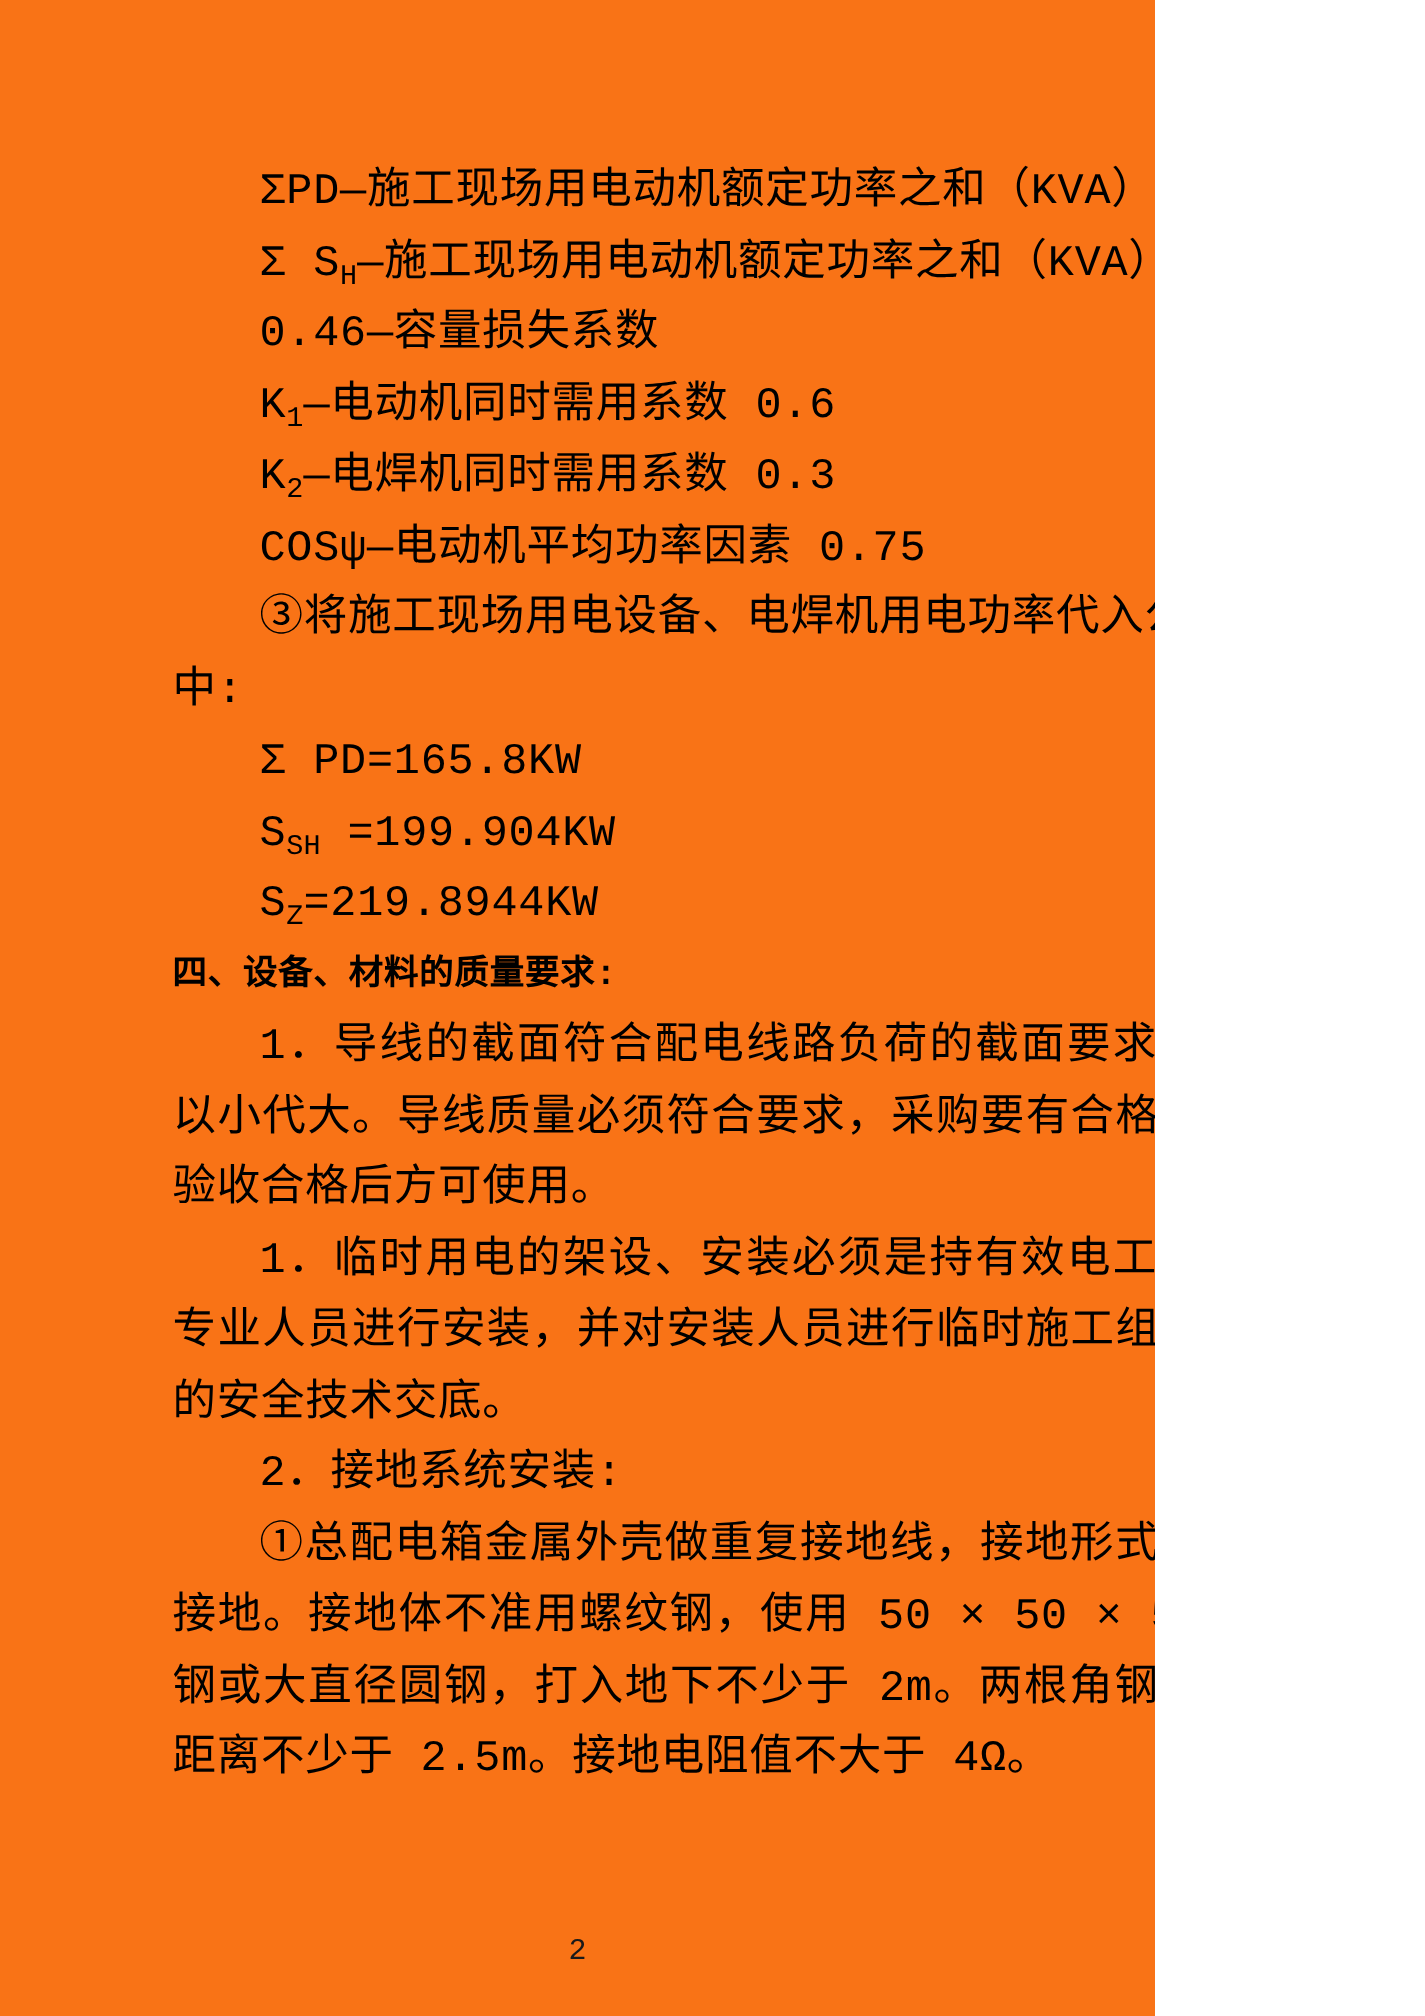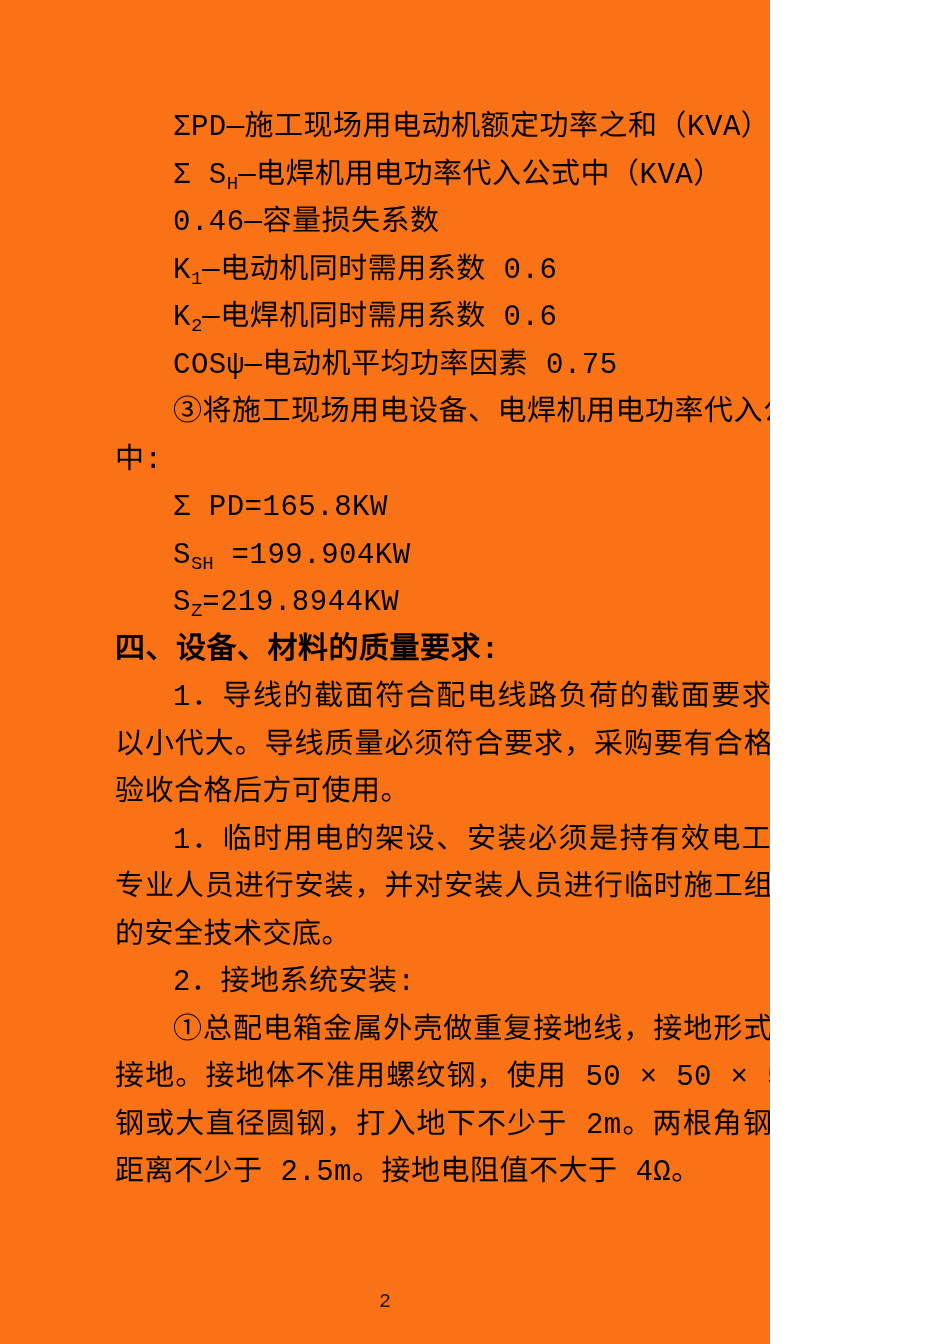--- a/index.html
+++ b/index.html
@@ -35,21 +35,21 @@
   }
   .para.body {
     text-indent: 2em;
     text-align: justify;
     text-justify: inter-character;
   }
   .para.heading {
     text-indent: 0;
     font-weight: 700;
     text-align: left;
-    font-size: 30px;
+    font-size: 23px;
   }
   .para sub {
     font-size: 19px;
     line-height: 0;
     vertical-align: -6px;
     letter-spacing: 0;
   }
   .footer {
     position: absolute;
     left: 0;
@@ -61,24 +61,24 @@
     font-size: 20px;
     color: #1a1a1a;
   }
 </style>
 </head>
 <body>
 
 <div class="page">
   <div class="doc-body" id="doc-body">
       <p class="para formula"><span>ΣPD—施工现场用电动机额定功率之和（KVA）</span></p>
-      <p class="para formula"><span>Σ S</span><sub>H</sub><span>—电焊机用电功率代入公式中（KVA）</span></p>
+      <p class="para formula"><span>Σ S</span><sub>H</sub><span>—施工现场用电动机额定功率之和（KVA）</span></p>
       <p class="para formula"><span>0.46—容量损失系数</span></p>
       <p class="para formula"><span>K</span><sub>1</sub><span>—电动机同时需用系数 0.6</span></p>
-      <p class="para formula"><span>K</span><sub>2</sub><span>—电焊机同时需用系数 0.6</span></p>
+      <p class="para formula"><span>K</span><sub>2</sub><span>—电焊机同时需用系数 0.3</span></p>
       <p class="para formula"><span>COSψ—电动机平均功率因素 0.75</span></p>
       <p class="para formula"><span>③将施工现场用电设备、电焊机用电功率代入公式中:</span></p>
       <p class="para formula"><span>Σ PD=165.8KW</span></p>
       <p class="para formula"><span>S</span><sub>SH</sub><span> =199.904KW</span></p>
       <p class="para formula"><span>S</span><sub>Z</sub><span>=219.8944KW</span></p>
       <p class="para heading"><span>四、设备、材料的质量要求:</span></p>
       <p class="para body"><span>1．导线的截面符合配电线路负荷的截面要求，不能以小代大。导线质量必须符合要求，采购要有合格证，经验收合格后方可使用。</span></p>
       <p class="para body"><span>1．临时用电的架设、安装必须是持有效电工证书的专业人员进行安装，并对安装人员进行临时施工组织设计的安全技术交底。</span></p>
       <p class="para body"><span>2．接地系统安装:</span></p>
       <p class="para body"><span>①总配电箱金属外壳做重复接地线，接地形式三角型接地。接地体不准用螺纹钢，使用 50 × 50 × 5 的角钢或大直径圆钢，打入地下不少于 2m。两根角钢之间的距离不少于 2.5m。接地电阻值不大于 4Ω。</span></p>

